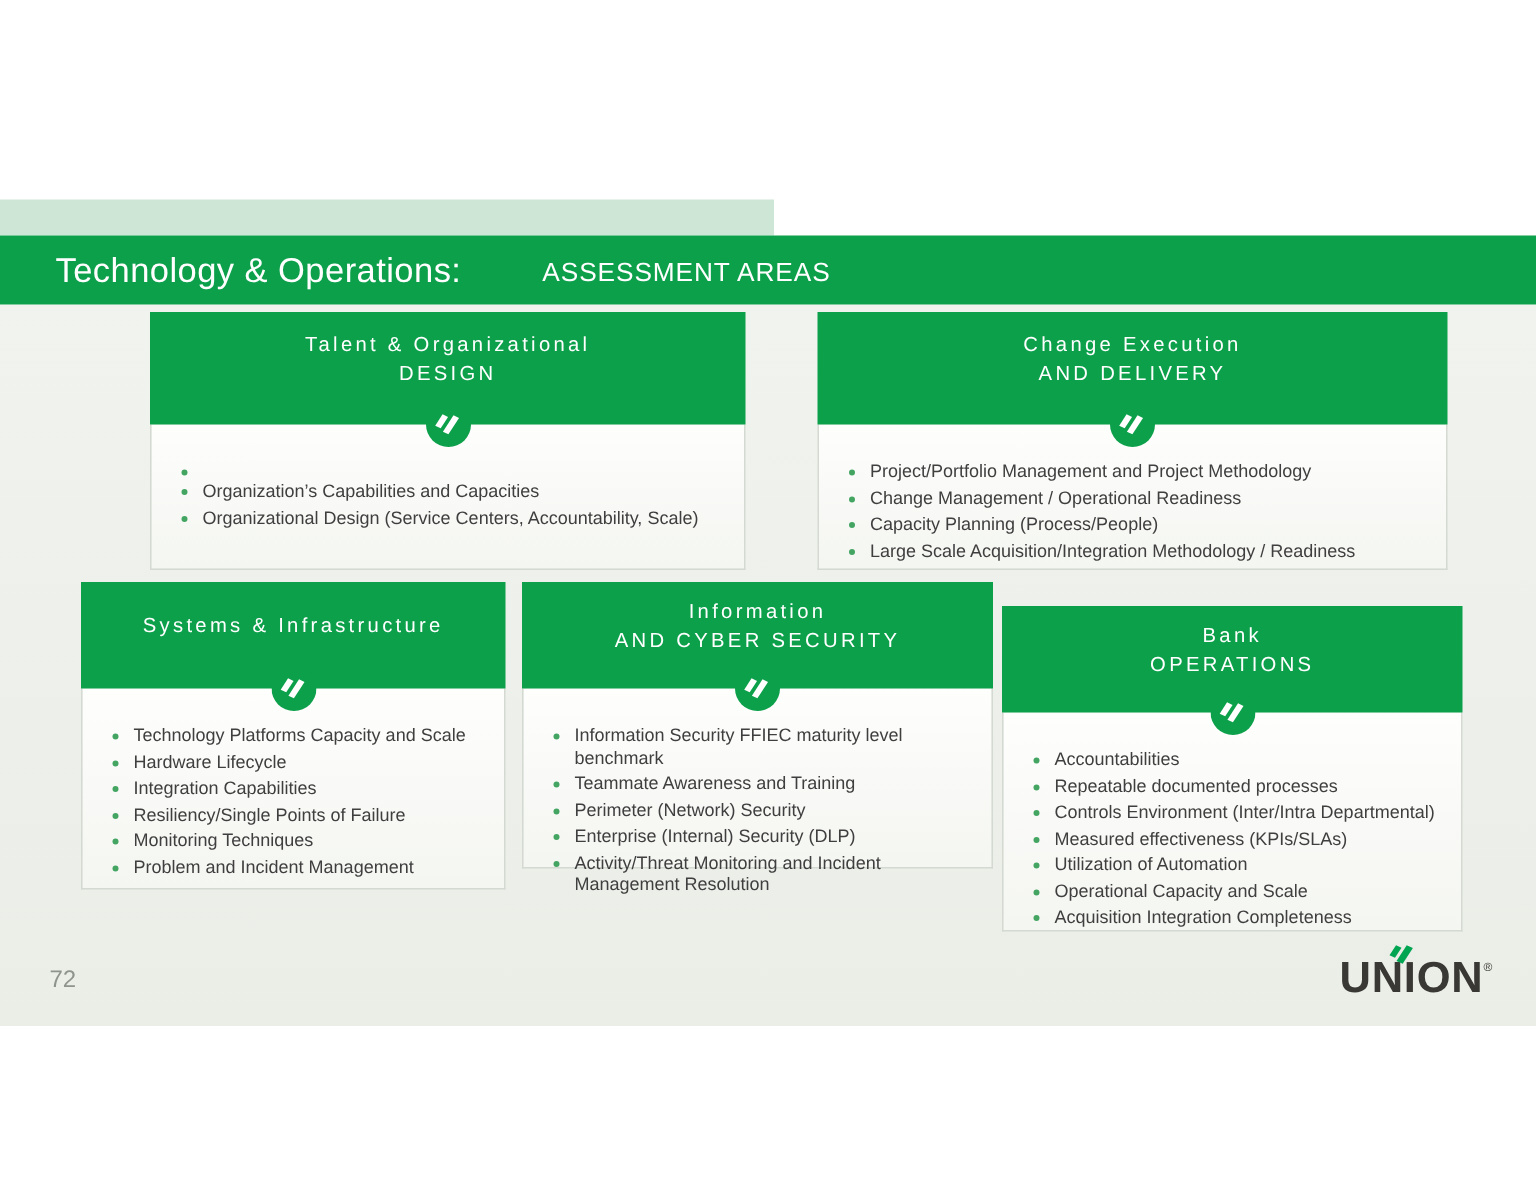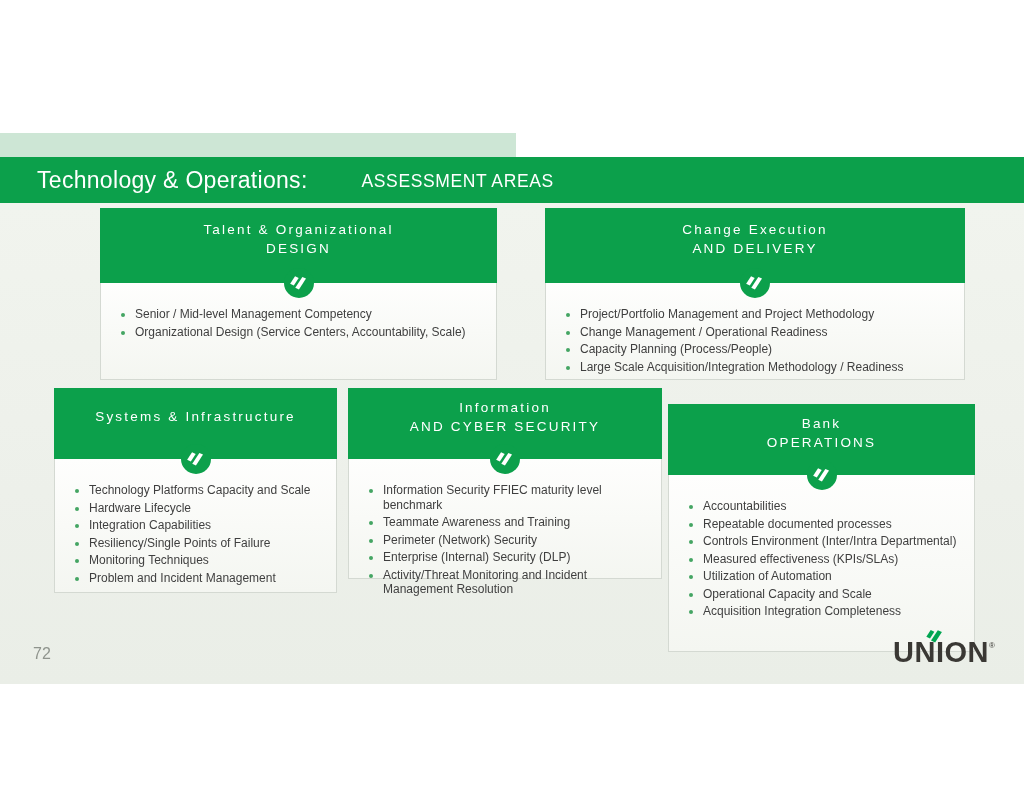--- a/index.html
+++ b/index.html
@@ -60,21 +60,21 @@
   .card-change  {left:505px;top:208px;width:420px;margin-left:40px;}
   .card-systems {left:54px; top:388px;width:283px;}
   .card-infosec {left:348px;top:388px;width:314px;}
   .card-bank    {left:668px;top:404px;width:307px;}
   .card-talent  .card-header,.card-change .card-header{height:75px;}
   .card-systems .card-header,.card-infosec .card-header,.card-bank .card-header{height:71px;}
   .card-talent  .card-body{height:97px;}
   .card-change  .card-body{height:97px;}
   .card-systems .card-body{height:134px;}
   .card-infosec .card-body{height:120px;}
-  .card-bank    .card-body{height:177px;}
+  .card-bank    .card-body{height:146px;}
   
   .page-number{position:absolute;left:33px;top:645px;font-size:16px;color:var(--page-number);}
   .logo{position:absolute;left:893px;top:637px;width:110px;height:38px;}
   .logo-word{
     font-weight:bold;font-size:29px;letter-spacing:.5px;color:var(--logo-text);
     font-family:"Liberation Sans",sans-serif;line-height:30px;
   }
   .logo-reg{font-size:8px;color:var(--logo-text);vertical-align:14px;letter-spacing:0;}
   .logo-leaf{position:absolute;left:29px;top:-12px;width:24px;height:22px;}
 </style>
@@ -100,21 +100,24 @@
         <g transform="rotate(33)" fill="#ffffff">
           <rect x="-7" y="-4.5" width="4" height="9" transform="skewY(-8)"></rect>
           <rect x="-0.5" y="-7" width="4" height="13" transform="skewY(-8)"></rect>
         </g>
       </svg>
     </div>
     <div class="card-body">
       <ul>
           <li>
             <span class="dot"></span>
-            <span class="btext">Senior / Mid-level Management Competency</span>
+          </li>
+          <li>
+            <span class="dot"></span>
+            <span class="btext">Organization’s Capabilities and Capacities</span>
           </li>
           <li>
             <span class="dot"></span>
             <span class="btext">Organizational Design (Service Centers, Accountability, Scale)</span>
           </li>
         </ul>
     </div>
   </div>
 
   <div class="card card-change">

